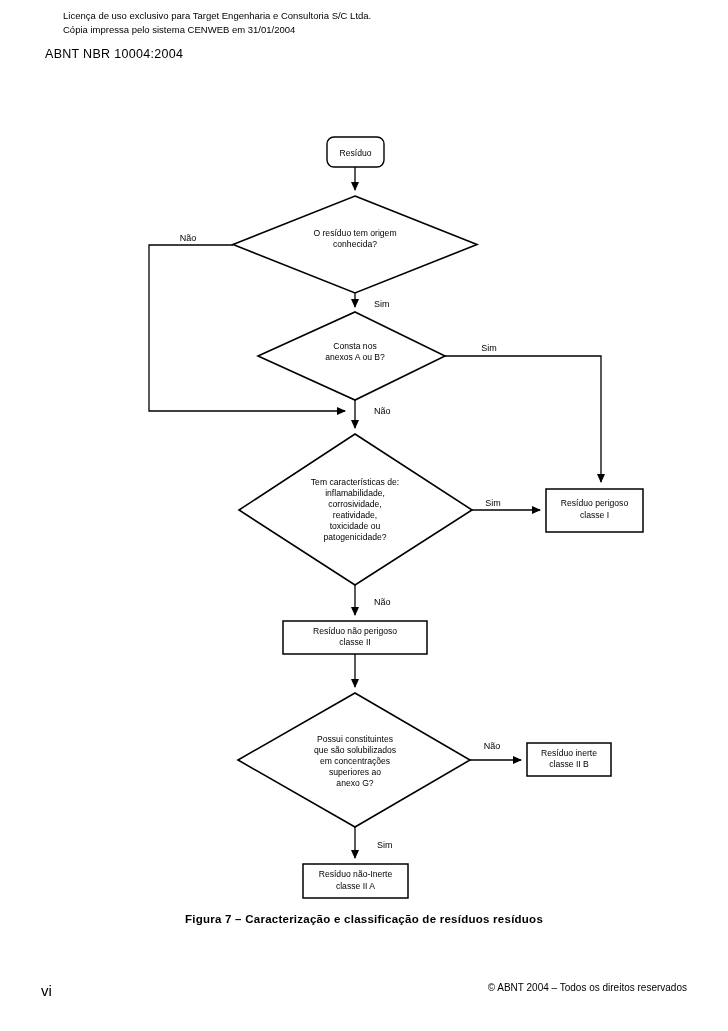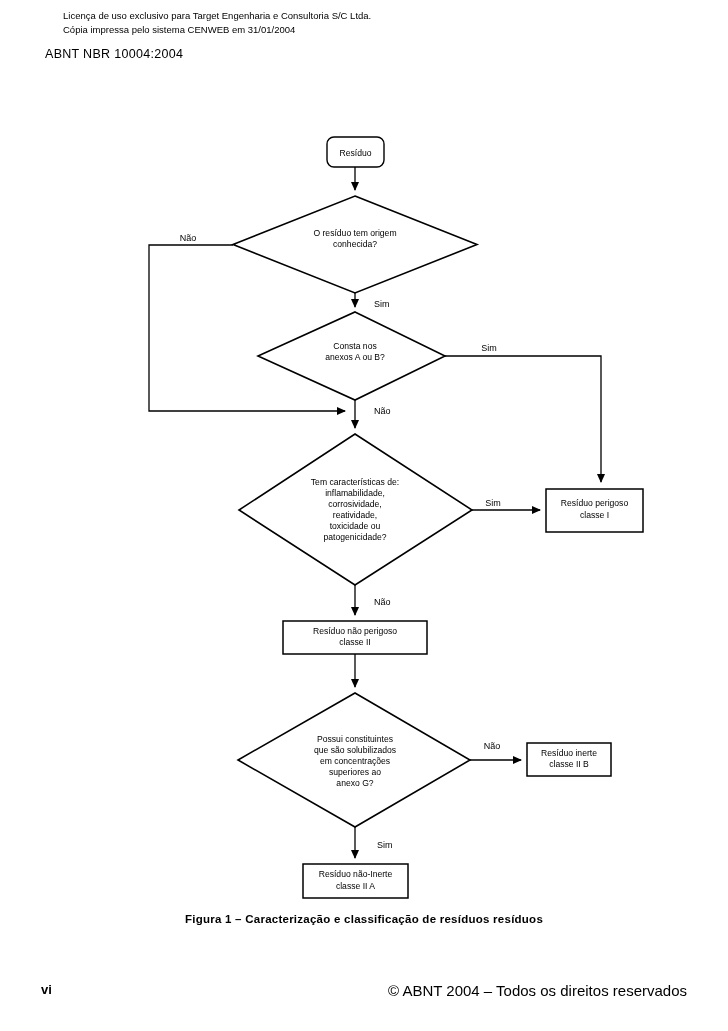--- a/index.html
+++ b/index.html
@@ -44,28 +44,28 @@
     width: 728px;
     text-align: center;
     font-size: 11.5px;
     font-weight: bold;
     letter-spacing: 0.25px;
   }
   .footer-page {
     position: absolute;
     left: 41px;
     top: 982px;
-    font-size: 13px;
-    font-weight: bold;
+    font-size: 15px;
+    font-weight: normal;
   }
   .footer-copy {
     position: absolute;
     right: 41px;
     top: 982px;
-    font-size: 15px;
+    font-size: 10px;
     text-align: right;
     white-space: nowrap;
   }
   svg.flow {
     position: absolute;
     left: 0;
     top: 0;
   }
   svg.flow text {
     font-family: "Liberation Sans", sans-serif;
@@ -180,18 +180,18 @@
     <text class="edge-label" x="188" y="241" text-anchor="middle">Não</text>
     <text class="edge-label" x="374" y="307" text-anchor="start">Sim</text>
     <text class="edge-label" x="489" y="351" text-anchor="middle">Sim</text>
     <text class="edge-label" x="374" y="414" text-anchor="start">Não</text>
     <text class="edge-label" x="493" y="506" text-anchor="middle">Sim</text>
     <text class="edge-label" x="374" y="605" text-anchor="start">Não</text>
     <text class="edge-label" x="492" y="749" text-anchor="middle">Não</text>
     <text class="edge-label" x="377" y="848" text-anchor="start">Sim</text>
   </svg>
 
-  <div class="figure-caption">Figura 1 – Caracterização e classificação de resíduos resíduos</div>
+  <div class="figure-caption">Figura 7 – Caracterização e classificação de resíduos resíduos</div>
 
   <div class="footer-page">vi</div>
   <div class="footer-copy">© ABNT 2004 – Todos os direitos reservados</div>
 
 </div>
 
 </body></html>

